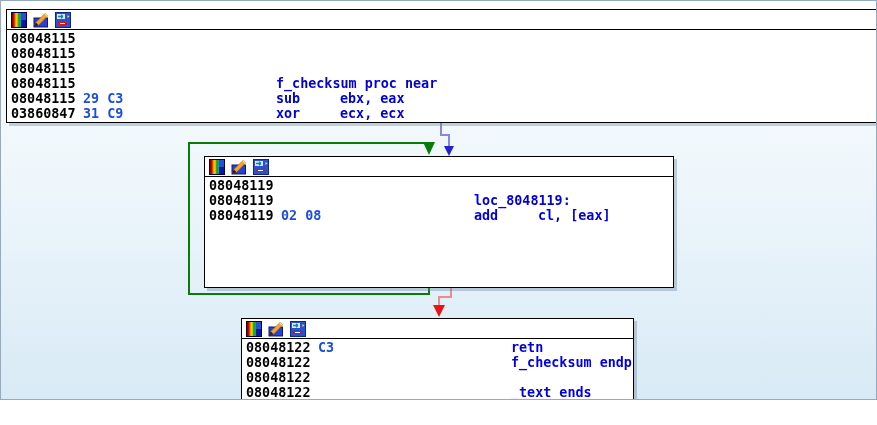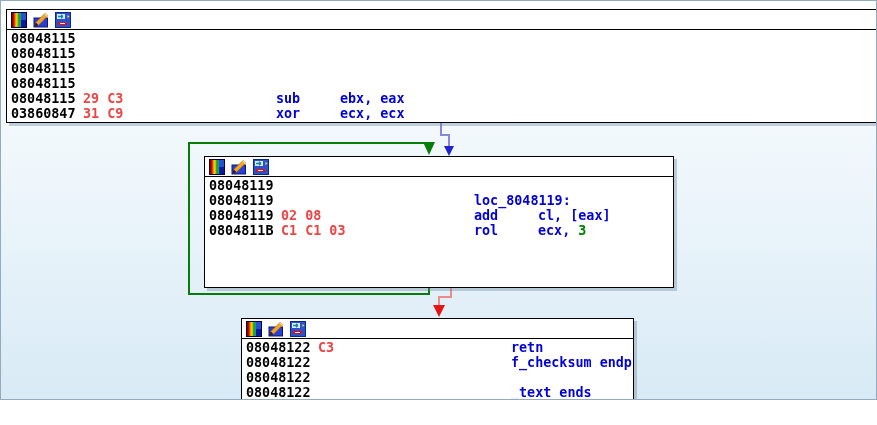--- a/index.html
+++ b/index.html
@@ -20,21 +20,21 @@
   }
   .ticon{width:16px;height:16px;padding:0;margin:0;border:0;background:transparent;cursor:pointer;display:block;}
   .ticon svg{display:block;}
   .rows{position:relative;padding-top:1px;}
   .code-row{position:relative;height:15px;}
   .seg{
     position:absolute;top:0;white-space:pre;
     font:bold 13.4px "DejaVu Sans Mono",monospace;line-height:15px;
   }
   .c-addr{left:4px;color:#000000;}
-  .c-bytes{left:76px;color:#ef4444;}
+  .c-bytes{left:76px;color:#1d4ed8;}
   .c-mn{left:269px;color:#0101d8;}
   .c-ops{left:333px;color:#0101d8;}
   .c-cmt{left:460px;color:#0101d8;}
   .c-green{color:#008000;}
   #b0{left:5px;top:8px;width:871px;height:114px;}
   #b1{left:203px;top:155px;width:470px;height:132px;text-decoration:underline;}
   #b2{left:240px;top:317px;width:393px;height:96px;}
   #icon-defs{position:absolute;width:0;height:0;overflow:hidden;}
 </style>
 </head>
@@ -112,20 +112,21 @@
           <span class="seg c-addr">08048115</span>
         </div>
         <div class="code-row">
           <span class="seg c-addr">08048115</span>
         </div>
         <div class="code-row">
           <span class="seg c-addr">08048115</span>
         </div>
         <div class="code-row">
           <span class="seg c-addr">08048115</span>
+          <span class="seg c-mn">f_checksum proc near</span>
         </div>
         <div class="code-row">
           <span class="seg c-addr">08048115</span>
           <span class="seg c-bytes">29 C3</span>
           <span class="seg c-mn">sub</span>
           <span class="seg c-ops"><span>ebx, eax</span></span>
         </div>
         <div class="code-row">
           <span class="seg c-addr">03860847</span>
           <span class="seg c-bytes">31 C9</span>
@@ -160,26 +161,20 @@
         <div class="code-row">
           <span class="seg c-addr">08048119</span>
           <span class="seg c-mn">loc_8048119:</span>
         </div>
         <div class="code-row">
           <span class="seg c-addr">08048119</span>
           <span class="seg c-bytes">02 08</span>
           <span class="seg c-mn">add</span>
           <span class="seg c-ops"><span>cl, [eax]</span></span>
         </div>
-        <div class="code-row">
-          <span class="seg c-addr">0804811B</span>
-          <span class="seg c-bytes">C1 C1 03</span>
-          <span class="seg c-mn">rol</span>
-          <span class="seg c-ops"><span>ecx, </span><span class="c-green">3</span></span>
-        </div>
       </div>
   </div>
 
   <div class="node" id="b2">
     <div class="titlebar">
       <button class="ticon">
           <svg width="16" height="16">
             <use href="#ic-colors"></use>
           </svg>
         </button>

